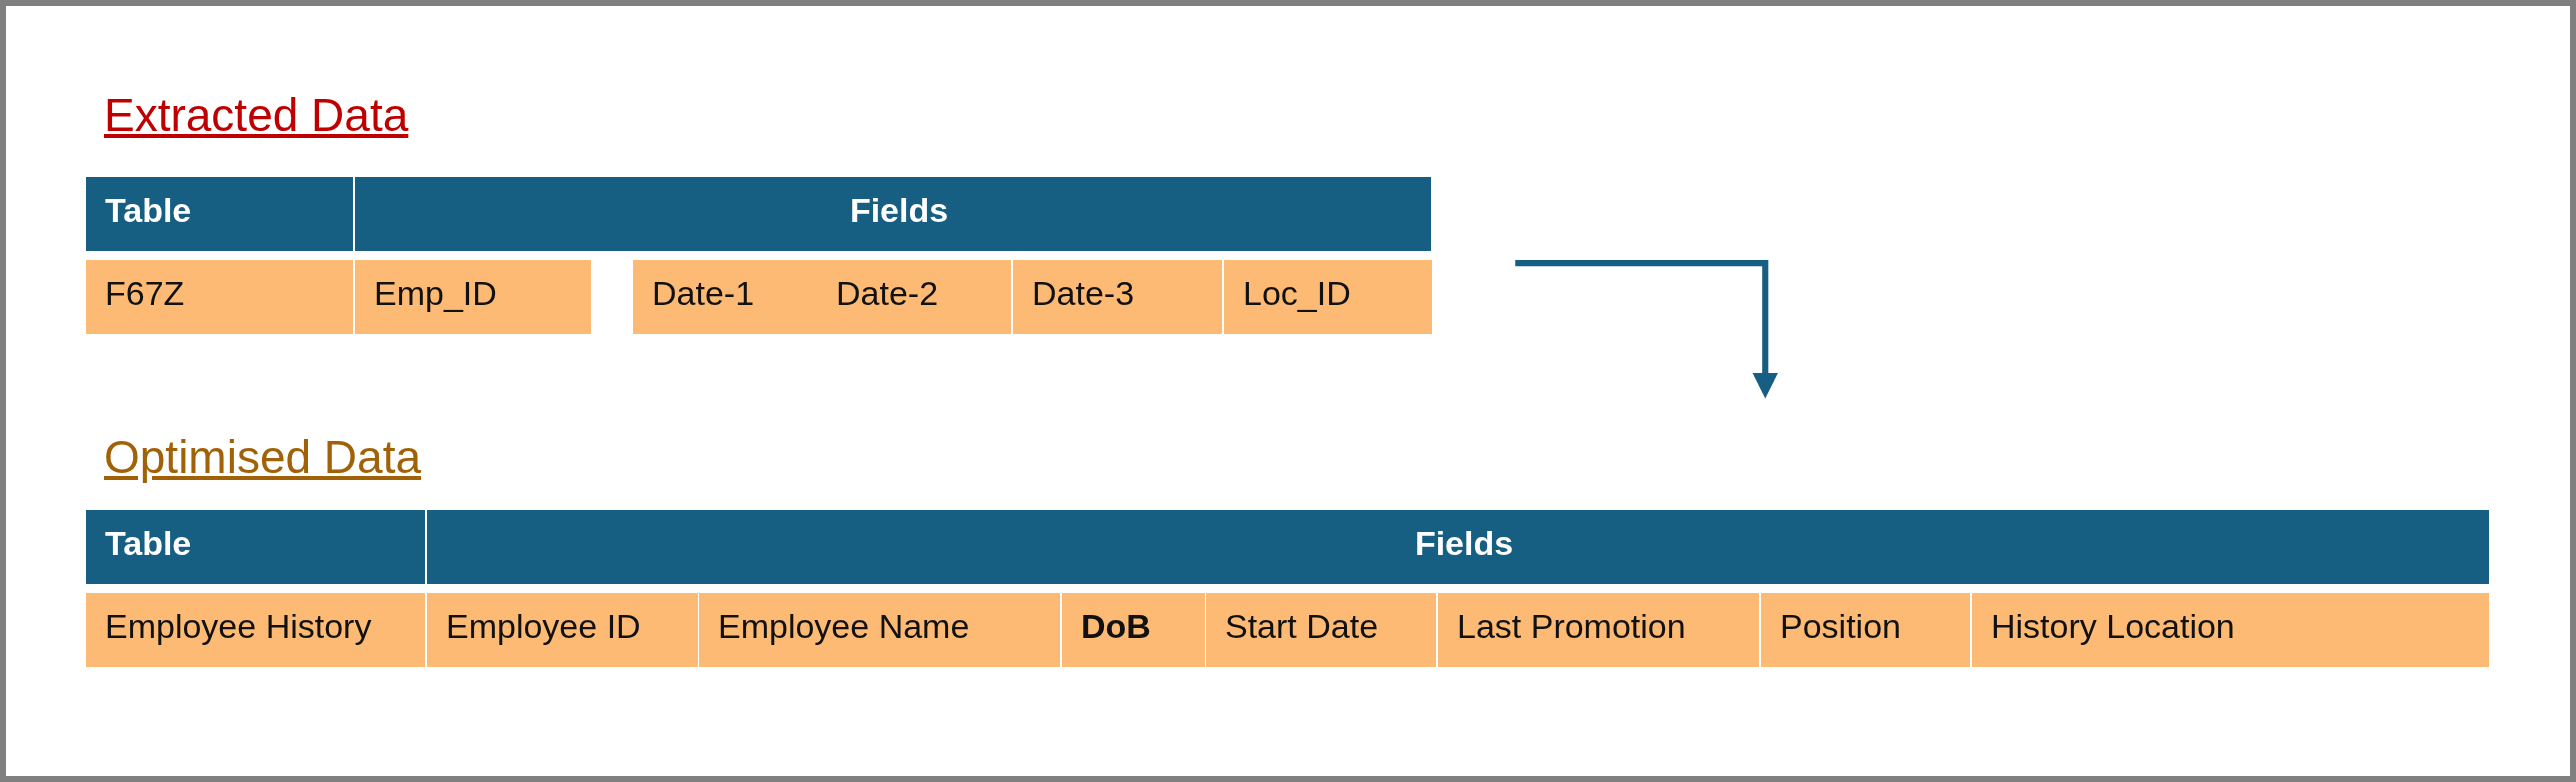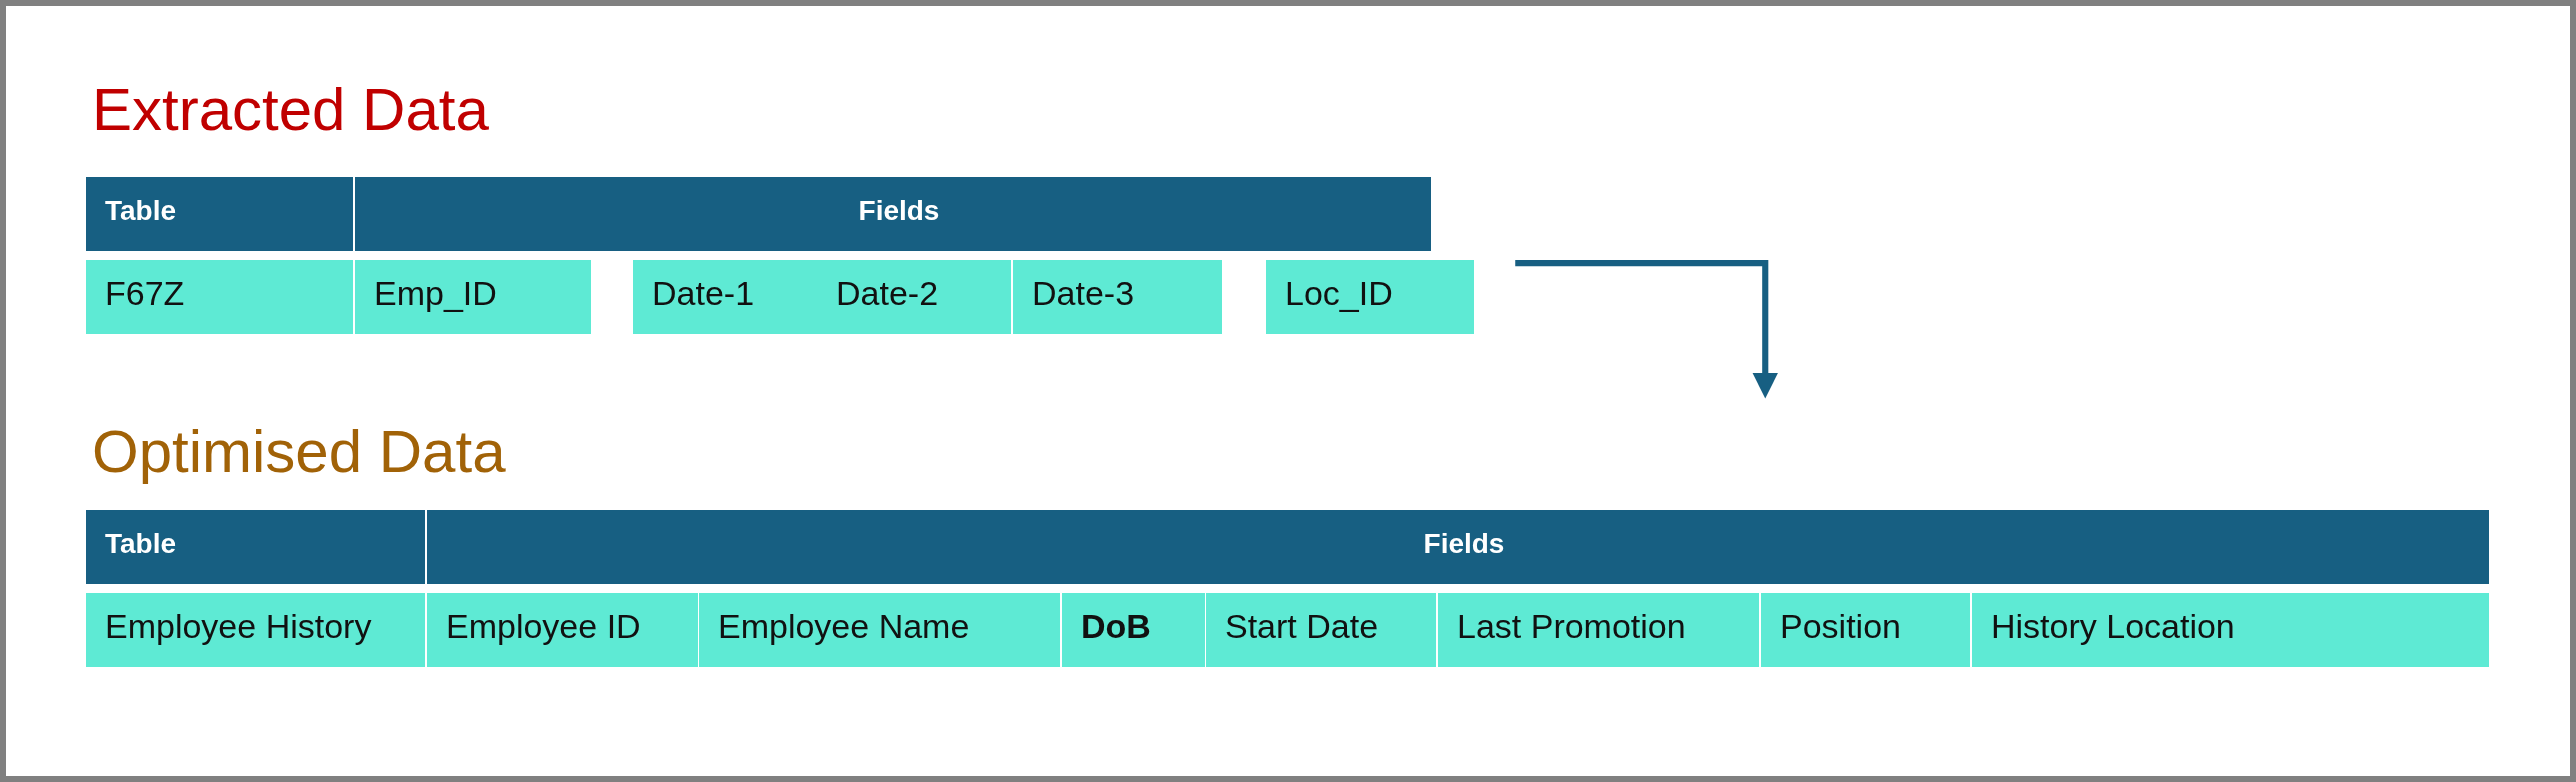--- a/index.html
+++ b/index.html
@@ -17,51 +17,52 @@
     .frame {
       position: absolute;
       left: 0; top: 0;
       width: 2576px; height: 782px;
       box-sizing: border-box;
       border: 6.1px solid #808080;
       background: #ffffff;
     }
     .section-title {
       position: absolute;
-      font-size: 60px;
+      font-size: 46px;
       line-height: 1;
       white-space: nowrap;
       font-weight: normal;
-      margin: 4px;
+      margin: 16px;
+      text-decoration: underline;
     }
     .title-extracted { left: 88px; top: 76px; color: #C00000; }
     .title-optimised { left: 88px; top: 418px; color: #a16207; }
 
     .cell {
       position: absolute;
       box-sizing: border-box;
       white-space: nowrap;
       overflow: hidden;
       line-height: 1;
     }
     .hdr {
       background: #175F82;
       color: #ffffff;
       font-weight: bold;
-      font-size: 28px;
+      font-size: 34px;
     }
     .hdr .txt, .body .txt {
       position: absolute;
       top: 50%;
       transform: translateY(-62%);
     }
     .hdr.left .txt { left: 19px; }
     .hdr.center .txt { left: 12px; right: 0; text-align: center; }
     .body {
-      background: #5eead4;
+      background: #fdba74;
       color: #111111;
       font-size: 34px;
     }
     .body .txt { left: 19px; }
 
     .arrow {
       position: absolute;
       left: 0; top: 0;
       width: 2576px; height: 782px;
       pointer-events: none;
@@ -91,21 +92,21 @@
   </div>
   <div class="cell body" style="left:625px; top:260px; width:191px; height:74px;margin-left:8px;">
     <span class="txt">Date-1</span>
   </div>
   <div class="cell body" style="left:817px; top:260px; width:194px; height:74px;">
     <span class="txt">Date-2</span>
   </div>
   <div class="cell body" style="left:1013px; top:260px; width:209px; height:74px;">
     <span class="txt">Date-3</span>
   </div>
-  <div class="cell body" style="left:1224px; top:260px; width:208px; height:74px;margin-left:42px;">
+  <div class="cell body" style="left:1224px; top:260px; width:208px; height:74px;">
     <span class="txt">Loc_ID</span>
   </div>
 </div>
 
 <svg class="arrow" viewBox="0 0 2941 893" xmlns="http://www.w3.org/2000/svg">
   <polyline points="1730,300.5 2015.5,300.5 2015.5,430" fill="none" stroke="#175F82" stroke-width="7" stroke-linejoin="miter"></polyline>
   <polygon points="2001,426 2030,426 2015.5,455" fill="#175F82"></polygon>
 </svg>
 
 <h2 class="section-title title-optimised">Optimised Data</h2>

